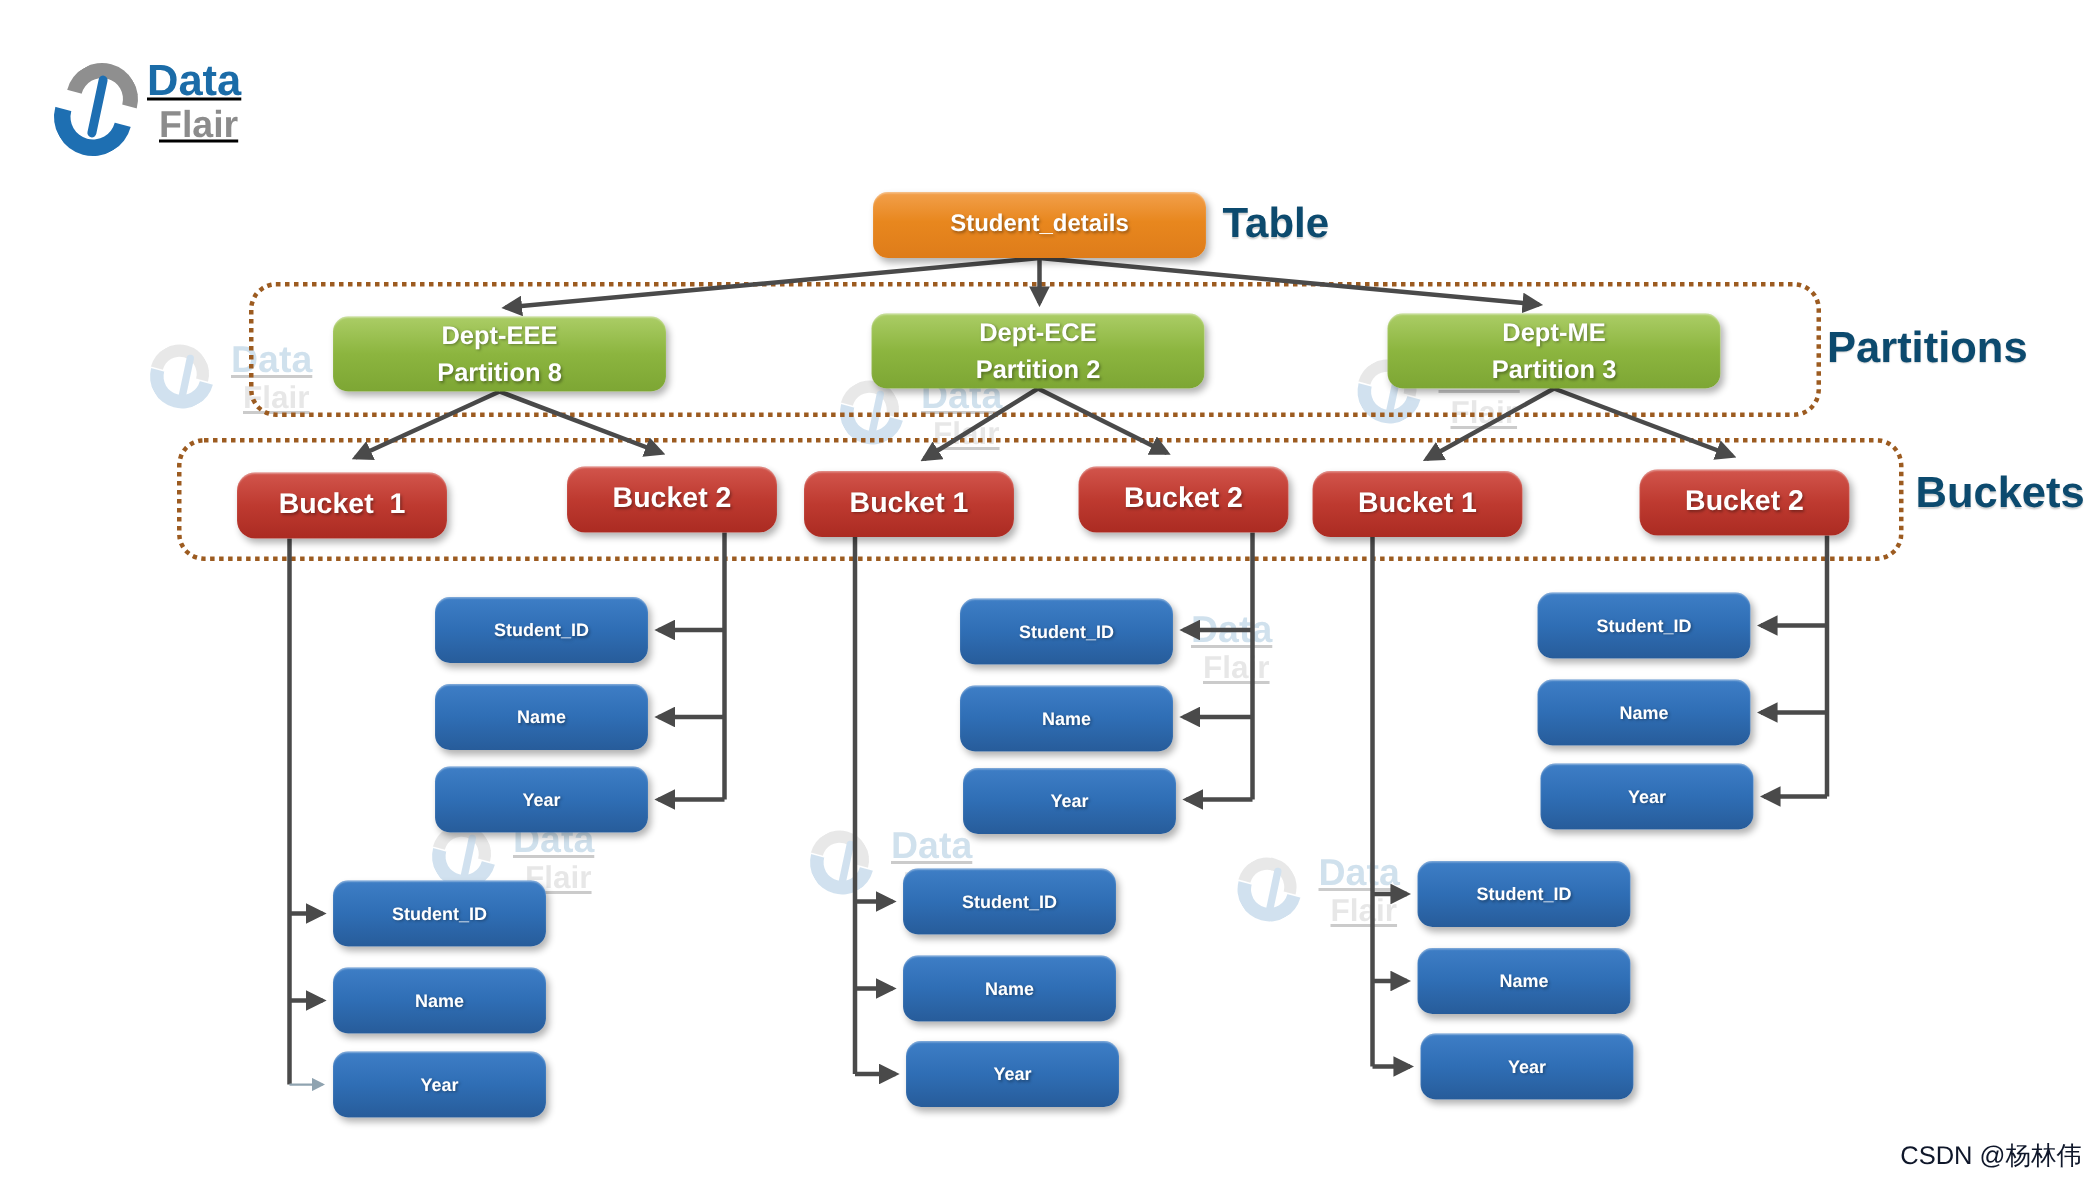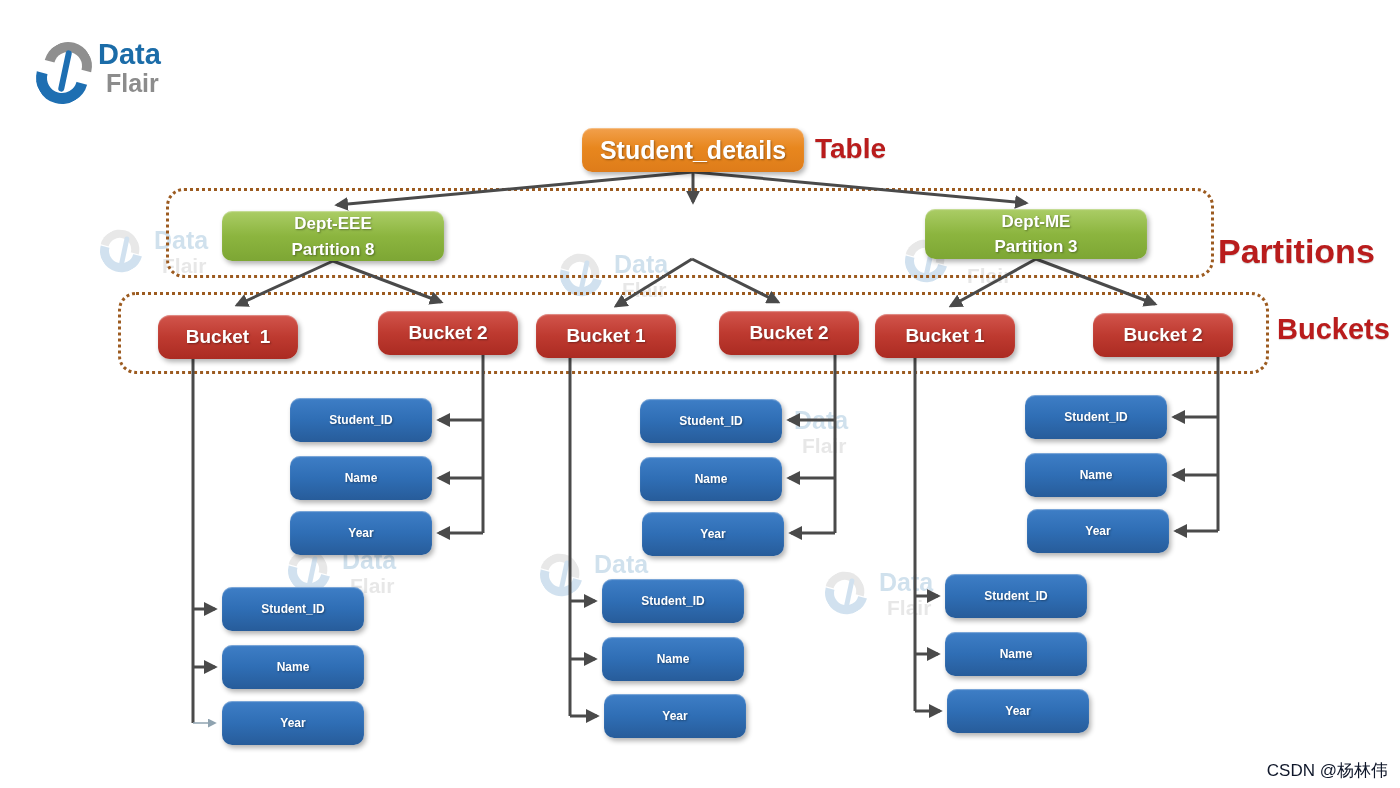--- a/index.html
+++ b/index.html
@@ -13,53 +13,53 @@
   .logo{position:absolute;left:36px;top:40px;display:flex;align-items:flex-start;z-index:6;}
   .dficon{position:relative;width:58px;height:66px;}
   .dficon .a1{position:absolute;top:2px;right:2px;width:28px;height:28px;border-radius:50%;
     border:10px solid #8f8f8f;border-left-color:transparent;border-bottom-color:transparent;
     transform:rotate(-30deg);}
   .dficon .a2{position:absolute;bottom:2px;left:0;width:30px;height:30px;border-radius:50%;
     border:11px solid #1E6FB2;border-right-color:transparent;border-top-color:transparent;
     transform:rotate(-30deg);}
   .dficon .a3{position:absolute;left:26px;top:10px;width:6px;height:42px;background:#1E6FB2;
     transform:rotate(12deg);border-radius:3px;}
-  .logo-text{margin-left:4px;line-height:1;}
+  .logo-text{margin-left:4px;line-height:1;text-decoration:underline;}
   .logo-data{color:#1B6CA8;font-weight:bold;font-size:29px;}
   .logo-flair{color:#8C8C8C;font-weight:bold;font-size:25px;margin:2px 0 0 8px;}
 
   
   .title{position:absolute;left:400px;top:48px;width:590px;text-align:center;z-index:6;
     font-size:47px;font-weight:bold;color:#8B3432;letter-spacing:1px;
     text-shadow:0 1px 0 #bd7470, 0 3px 4px rgba(0,0,0,.30);}
 
   
   .node{position:absolute;display:flex;flex-direction:column;align-items:center;justify-content:center;
     color:#fff;font-weight:bold;text-align:center;z-index:6;
     box-shadow:2px 3px 5px rgba(0,0,0,.30), inset 0 1px 1px rgba(255,255,255,.35);
     text-shadow:1px 1px 2px rgba(0,0,0,.35);}
   .node.orange{background:linear-gradient(180deg,#F2A04C 0%,#E8871E 45%,#DE7C1A 100%);
-    border-radius:10px;font-size:25px;}
+    border-radius:10px;font-size:16px;}
   .node.green{background:linear-gradient(180deg,#ABCD66 0%,#8CB53F 50%,#7DA634 100%);
     border-radius:10px;font-size:17px;line-height:1.5;}
   .node.red{background:linear-gradient(180deg,#D2554C 0%,#BE3A30 50%,#AB2B22 100%);
     border-radius:12px;font-size:19px;white-space:pre;}
   .node.blue{background:linear-gradient(180deg,#3E7EC6 0%,#2F6EB5 50%,#275C9A 100%);
     border-radius:10px;font-size:12px;}
 
   
   .frame{position:absolute;border:3px dotted #9C5B20;border-radius:18px;z-index:2;}
   .frame.partitions{left:166px;top:188px;width:1042px;height:84px;}
   .frame.buckets{left:118px;top:292px;width:1145px;height:76px;}
 
   
-  .seclabel{position:absolute;color:#b91c1c;font-weight:bold;z-index:6;
+  .seclabel{position:absolute;color:#0c4a6e;font-weight:bold;z-index:6;
     text-shadow:0 1px 1px rgba(0,0,0,.18);}
   .lbl-table{left:815px;top:133px;font-size:28px;}
-  .lbl-partitions{left:1218px;top:216px;font-size:34px;margin-top:16px;}
+  .lbl-partitions{left:1218px;top:216px;font-size:29px;}
   .lbl-buckets{left:1277px;top:313px;font-size:29px;}
 
   
   svg.connectors{position:absolute;inset:0;z-index:5;}
 
   
   .wm{position:absolute;display:flex;align-items:flex-start;z-index:1;opacity:.20;pointer-events:none;}
   .wm .dficon{transform:scale(.82);transform-origin:top left;width:50px;height:56px;}
   .wm .logo-data{font-size:25px;}
   .wm .logo-flair{font-size:21px;}
@@ -136,23 +136,27 @@
       <div class="logo-data">Data</div>
       <div class="logo-flair">Flair</div>
     </div>
   </div>
 
 
   <div class="node orange" style="left:582px;top:128px;width:222px;height:44px;">Student_details</div>
   <div class="seclabel lbl-table">Table</div>
 
   <div class="frame partitions"></div>
-  <div class="node green" style="left:222px;top:211px;width:222px;height:50px;justify-content:space-between;">
+  <div class="node green" style="left:222px;top:211px;width:222px;height:50px;">
     <span>Dept-EEE</span>
     <span>Partition 8</span>
+  </div>
+  <div class="node green" style="left:581px;top:209px;width:222px;height:50px;">
+    <span>Dept-ECE</span>
+    <span>Partition 2</span>
   </div>
   <div class="node green" style="left:925px;top:209px;width:222px;height:50px;">
     <span>Dept-ME</span>
     <span>Partition 3</span>
   </div>
   <div class="seclabel lbl-partitions">Partitions</div>
 
   <div class="frame buckets"></div>
   <div class="node red" style="left:158px;top:315px;width:140px;height:44px;">Bucket  1</div>
   <div class="node red" style="left:378px;top:311px;width:140px;height:44px;">Bucket 2</div>

